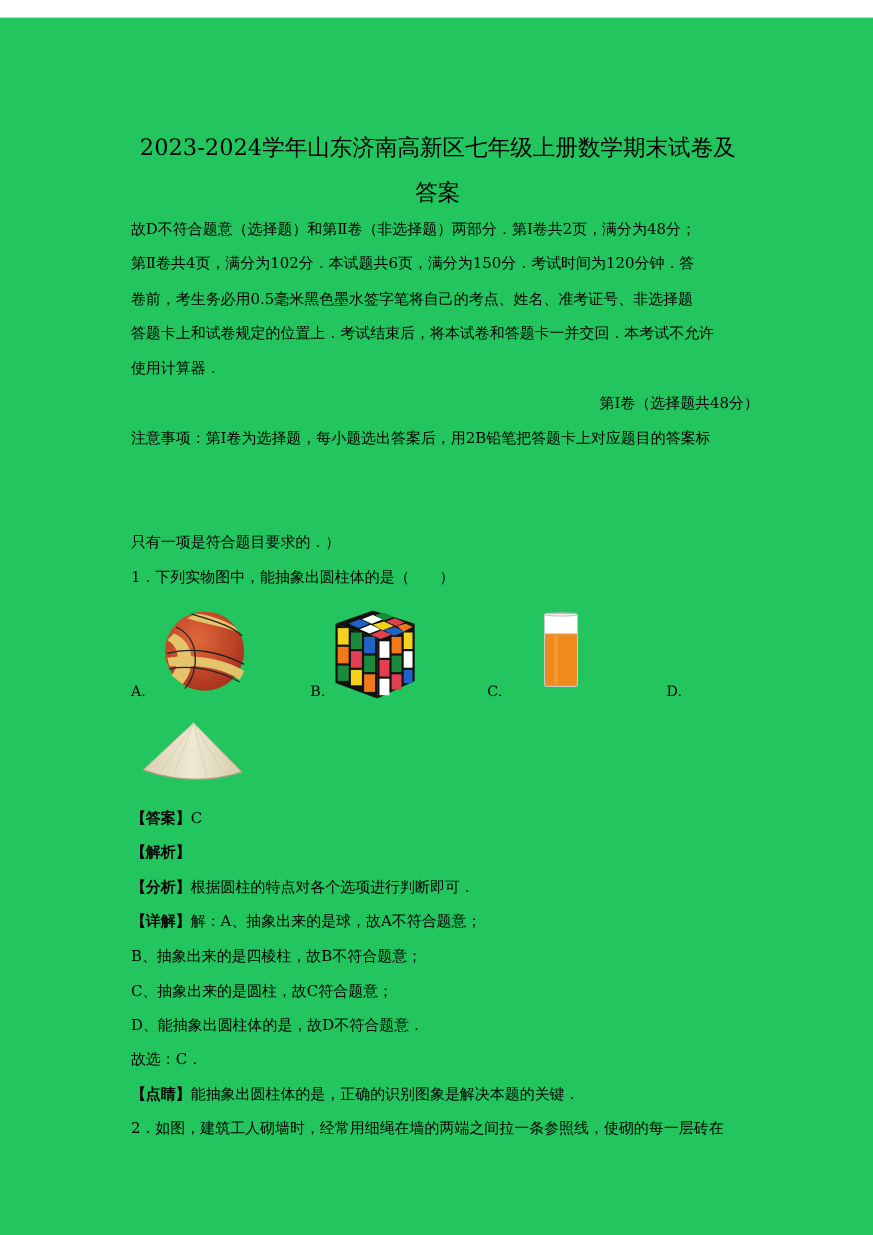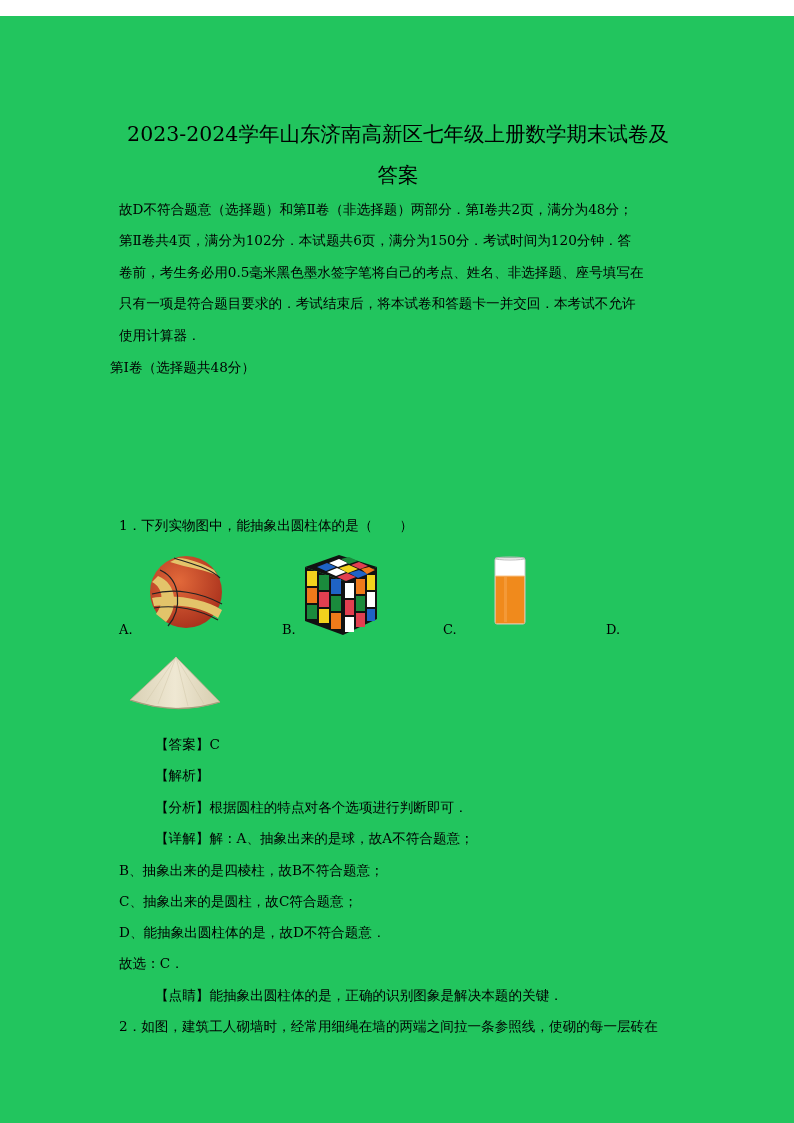--- a/index.html
+++ b/index.html
@@ -4,42 +4,44 @@
   <style>
     html, body { margin: 0; padding: 0; background: #ffffff; }
     body { width: 794px; height: 1123px; position: relative; overflow: hidden;
            font-family: "DejaVu Serif", "Liberation Serif", serif; color: #000; }
     .page { position: absolute; left: 0; top: 16px; width: 794px; height: 1123px; background: #22c55e; }
     .title { position: absolute; left: 110px; width: 576px; text-align: center;
              font-size: 20.5px; letter-spacing: 0px; white-space: nowrap; }
     .t1 { top: 104px; }
     .t2 { top: 145px; }
     .line { position: absolute; left: 119px; font-size: 13.6px; white-space: nowrap; line-height: 20px; }
-    .center { left: 110px; width: 580px; text-align: left; }
+    .center { left: 110px; width: 580px; text-align: right; }
     .opt { position: absolute; font-size: 13px; white-space: nowrap; }
     .img { position: absolute; }
-    b.br { font-weight: normal; margin-left: 36px; }
+    b.br { font-weight: bold; }
   </style>
 </head>
 <body>
 
 <div class="page">
 
   <div class="title t1">2023-2024学年山东济南高新区七年级上册数学期末试卷及</div>
   <div class="title t2">答案</div>
 
   <div class="line" style="top:183px">故D不符合题意（选择题）和第Ⅱ卷（非选择题）两部分．第Ⅰ卷共2页，满分为48分；</div>
   <div class="line" style="top:214px">第Ⅱ卷共4页，满分为102分．本试题共6页，满分为150分．考试时间为120分钟．答</div>
-  <div class="line" style="top:246px">卷前，考生务必用0.5毫米黑色墨水签字笔将自己的考点、姓名、非选择题、座号填写在</div>
-  <div class="line" style="top:277px">只有一项是符合题目要求的．考试结束后，将本试卷和答题卡一并交回．本考试不允许</div>
+  <div class="line" style="top:246px">卷前，考生务必用0.5毫米黑色墨水签字笔将自己的考点、姓名、准考证号、非选择题</div>
+  <div class="line" style="top:277px">答题卡上和试卷规定的位置上．考试结束后，将本试卷和答题卡一并交回．本考试不允许</div>
   <div class="line" style="top:309px">使用计算器．</div>
 
   <div class="line center" style="top:341px">第Ⅰ卷（选择题共48分）</div>
 
+  <div class="line" style="top:373px">注意事项：第Ⅰ卷为选择题，每小题选出答案后，用2B铅笔把答题卡上对应题目的答案标</div>
 
+  <div class="line" style="top:467px">只有一项是符合题目要求的．）</div>
 
   <div class="line" style="top:499px">1．下列实物图中，能抽象出圆柱体的是（　　）</div>
 
   <div class="opt" style="left:119px; top:606px;">A.</div>
   <svg class="img" style="left:148px; top:538px;" width="76" height="76" viewBox="0 0 76 76">
     <defs>
       <radialGradient id="bb" cx="0.4" cy="0.35" r="0.7">
         <stop offset="0" stop-color="#e2693a"></stop>
         <stop offset="1" stop-color="#a8301c"></stop>
       </radialGradient>

